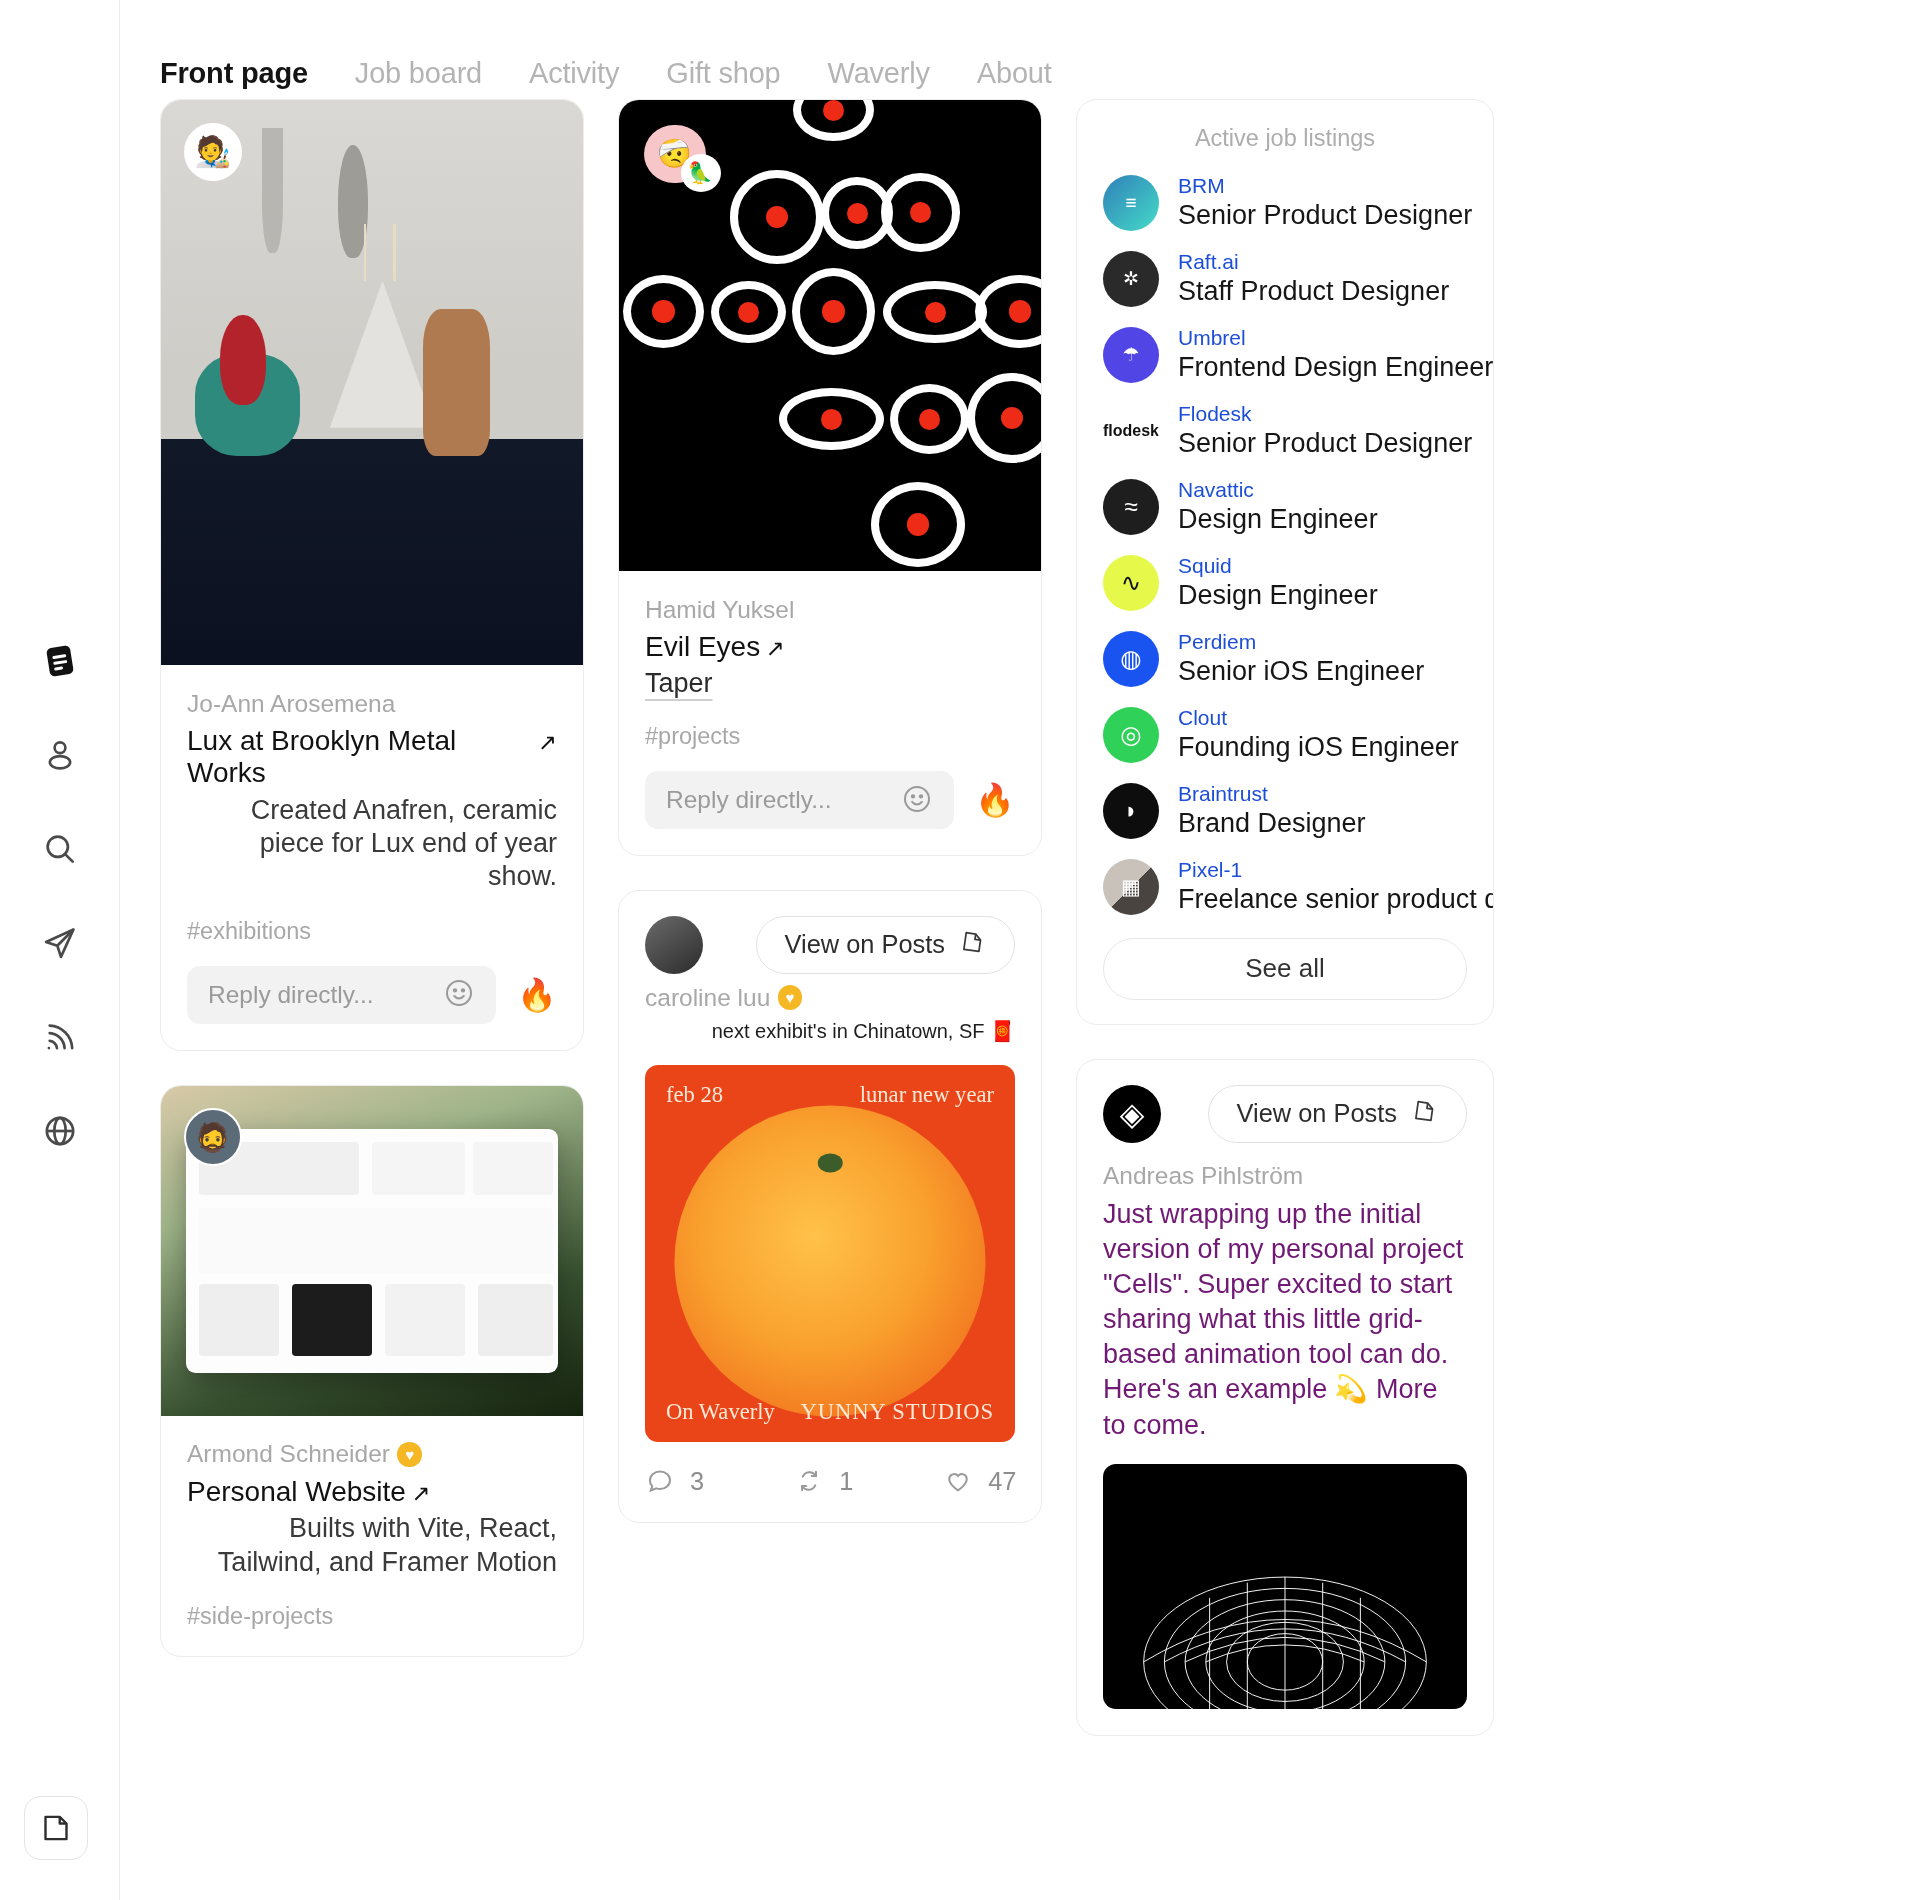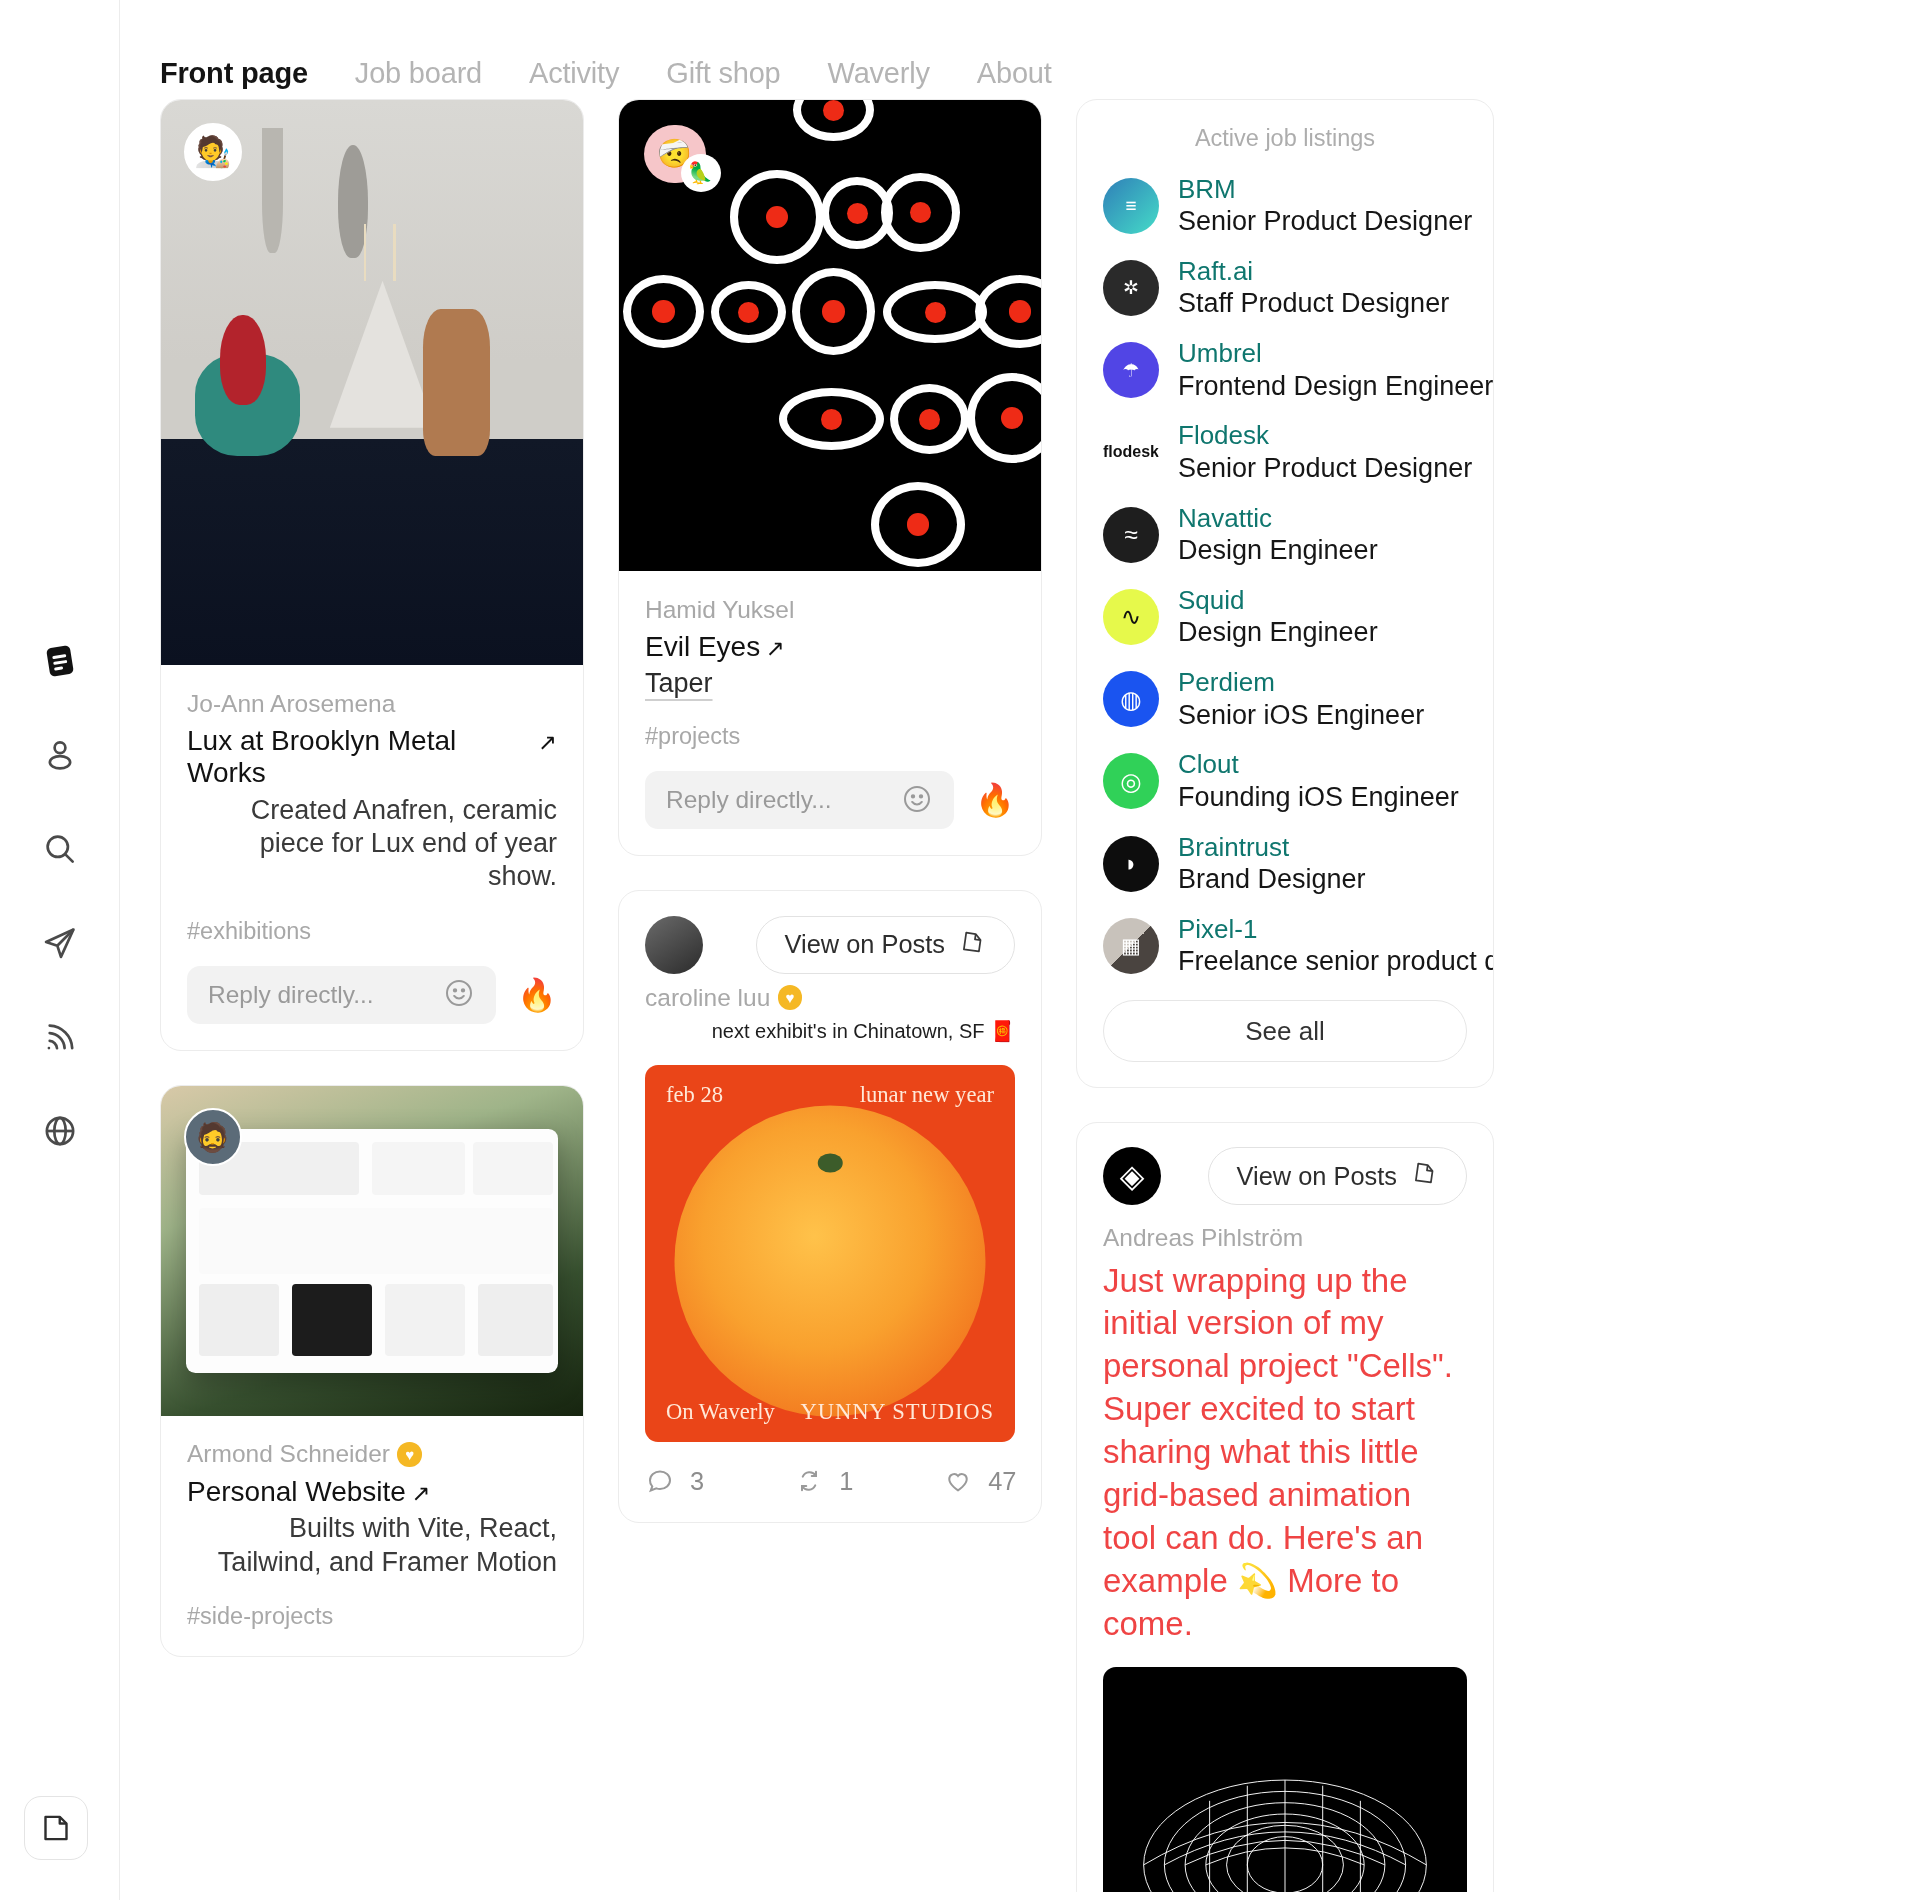--- a/index.html
+++ b/index.html
@@ -125,30 +125,30 @@
   .op-bl { left:21px; bottom:17px; }
   .op-br { right:21px; bottom:17px; letter-spacing:0.9px;}
 
   .engage { display:flex; align-items:center; gap: 90px; margin-top: 24.5px; }
   .engage-item { display:flex; align-items:center; gap:15px; font-size:25.4px; color:#8d8d8d; cursor:pointer;}
 
   
   .jobs-title { font-size: 23.5px; color: #adadad; margin-bottom: 21px; text-align: center; }
   .job { display: flex; align-items: center; gap: 19px; margin-bottom: 16px; }
   .job-logo { width: 56px; height: 56px; border-radius: 50%; flex: 0 0 56px; overflow:hidden; display:flex;align-items:center;justify-content:center; font-size:19px; color:#fff;}
-  .job-co { font-size: 26px; color: #0f766e; line-height:1.25; }
+  .job-co { font-size: 21px; color: #1d4ed8; line-height:1.25; }
   .job-role { font-size: 27px; color: #161616; line-height:1.25; white-space:nowrap; }
   .see-all {
     margin-top: 21px; height: 62px; border: 0.9px solid #e6e6e6; border-radius: 32px;
     display:flex; align-items:center; justify-content:center; font-size: 26px; color:#333; cursor:pointer;
   }
 
   .cells-art { width: 100%; height: 245px; background: #000; border-radius: 13px; margin-top: 21px; position:relative; overflow:hidden;}
 
-  .pill-text { font-size: 33px; color:#ef4444; line-height:1.3; margin-top: 5px;}
+  .pill-text { font-size: 27px; color:#701a75; line-height:1.3; margin-top: 5px;}
 </style>
 </head>
 <body>
 
 <div class="app">
 
   <div class="rail">
     <div class="rail-icons">
       <div class="rail-icon">
         <svg width="38" height="38" viewBox="0 0 24 24">

